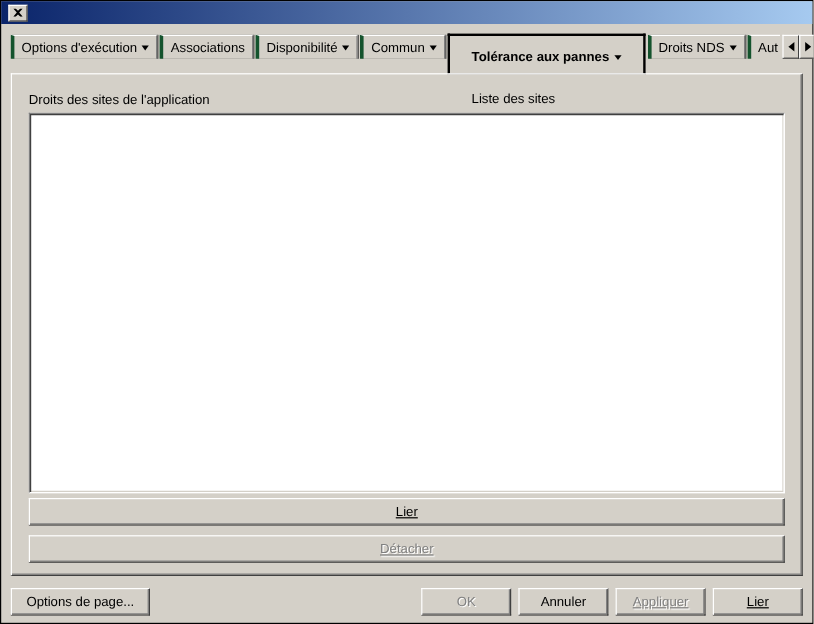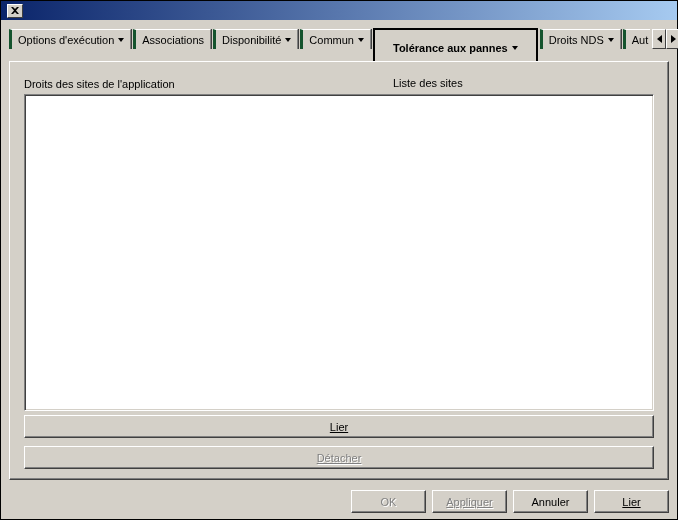--- a/index.html
+++ b/index.html
@@ -280,27 +280,30 @@
       <div class="listbox"></div>
       <div class="panel-btn-row">
         <button class="win"><span class="mnemonic">Lier</span></button>
         <button class="win" disabled=""><span class="mnemonic">Détacher</span></button>
       </div>
     </div>
 
   </div>
 
   <div class="bottom-row">
+    <button class="brick page-options">
+      <span>Options de page...</span>
+    </button>
     <div class="spacer"></div>
     <button class="brick" disabled="">
       <span>OK</span>
     </button>
+    <button class="brick">
+      <span>Annuler</span>
+    </button>
     <button class="brick" disabled="">
       <span class="mnemonic">Appliquer</span>
     </button>
     <button class="brick">
-      <span>Annuler</span>
-    </button>
-    <button class="brick">
       <span class="mnemonic">Lier</span>
     </button>
   </div>
 </div>
 
 </body></html>

